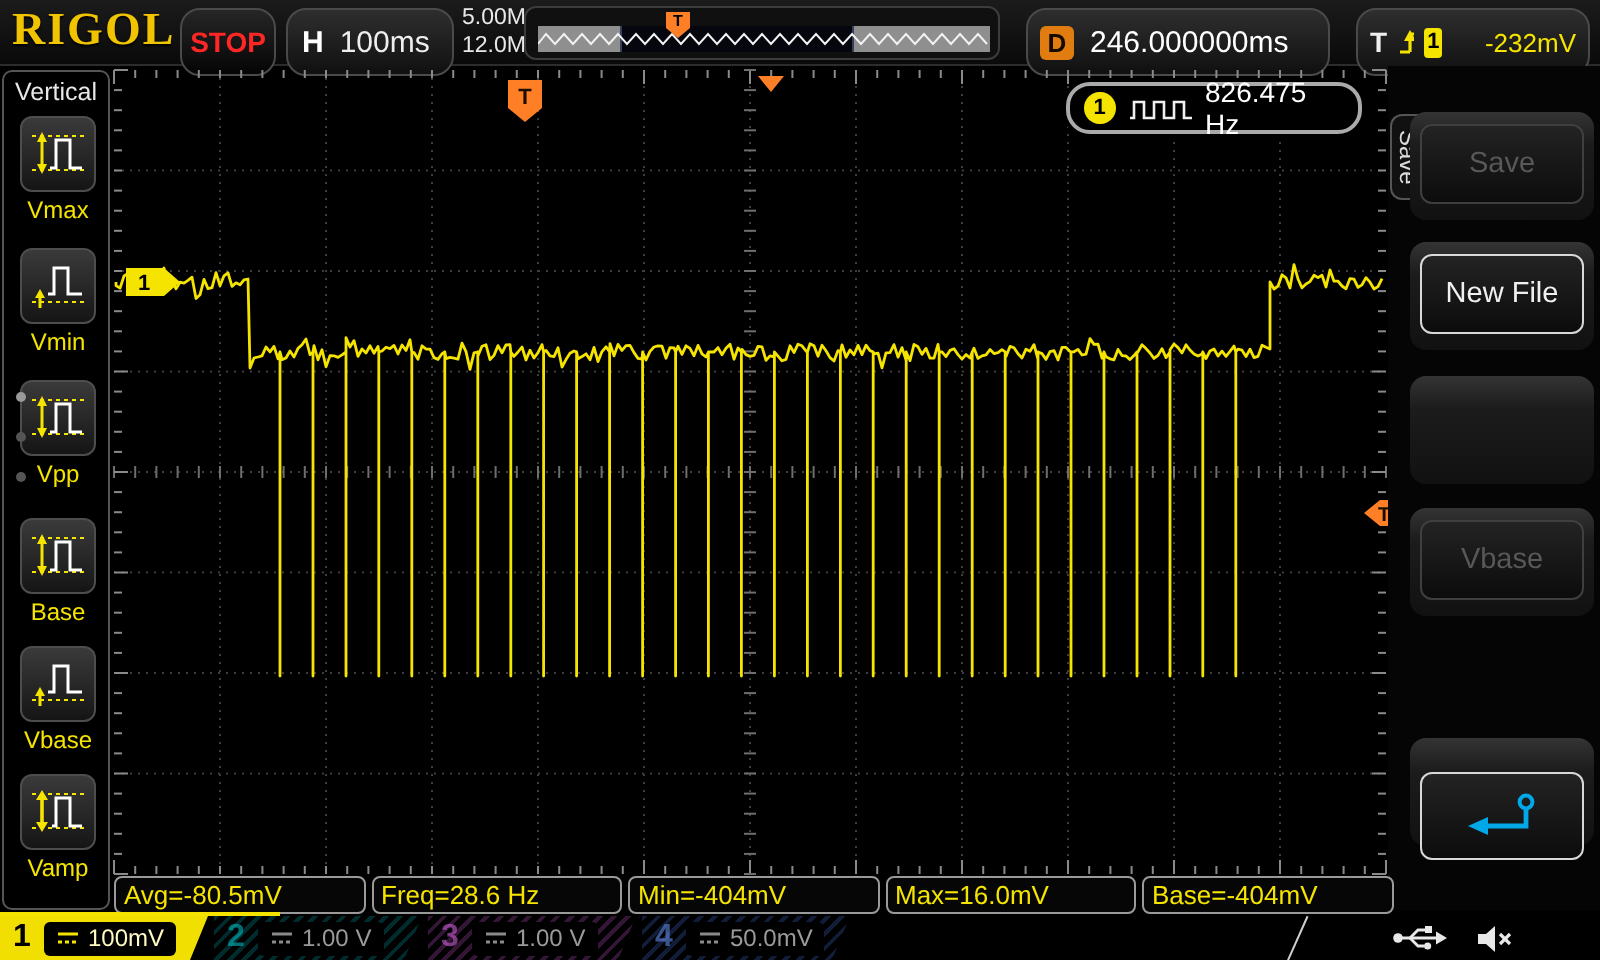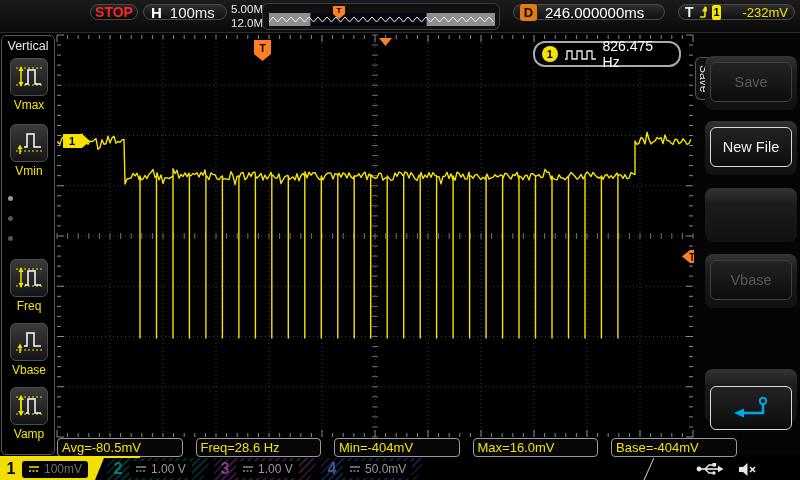--- a/index.html
+++ b/index.html
@@ -3,21 +3,21 @@
 <meta charset="utf-8">
 <style>
   html,body{margin:0;padding:0;background:#000;}
   *{box-sizing:border-box;}
   .screen{position:relative;width:800px;height:480px;background:#000;overflow:hidden;
     font-family:"Liberation Sans","DejaVu Sans",sans-serif;}
   
   .topbar{position:absolute;left:0;top:0;width:800px;height:33px;background:linear-gradient(#1b1b1b,#0a0a0a);border-bottom:1px solid #2c2c2c;}
   .brand{position:absolute;left:6px;top:2px;font-family:"Liberation Serif","DejaVu Serif",serif;
     font-weight:bold;font-size:23px;color:#f0c400;letter-spacing:1px;text-shadow:0 1px 1px #000;}
-  .hbox{position:absolute;top:4px;height:16px;background:linear-gradient(#2e2e2e,#101010);
+  .hbox{position:absolute;top:4px;height:34px;background:linear-gradient(#2e2e2e,#101010);
     border:1px solid #4a4a4a;border-radius:10px;display:flex;align-items:center;color:#eee;}
   .stopbtn{left:90px;width:48px;justify-content:center;font-weight:bold;font-size:14px;color:#ff2626;background:linear-gradient(#262626,#050505);}
   .htime{left:143px;width:84px;padding:0 7px;gap:8px;font-size:15px;}
   .hletter{font-weight:bold;font-size:15px;color:#fff;}
   .srate{position:absolute;left:231px;top:2px;font-size:11.5px;line-height:14px;color:#e8e8e8;}
   .strip{position:absolute;left:262px;top:3px;width:238px;height:27px;background:#101010;border:1px solid #3c3c3c;border-radius:6px;}
   .strip-bar{position:absolute;left:6px;top:9px;width:226px;height:13px;background:#8f8f8f;overflow:hidden;}
   .strip-win{position:absolute;left:41px;top:0;width:117px;height:13px;background:#06060e;border-left:1px solid #35405a;border-right:1px solid #35405a;}
   .strip svg{position:absolute;left:6px;top:9px;}
   .penta{position:absolute;background:#ff7f27;color:#000;font-weight:bold;text-align:center;
@@ -51,46 +51,47 @@
   .freq-val{color:#fff;font-size:14px;}
   
   .rightmenu{position:absolute;left:694px;top:33px;width:106px;height:422px;background:#050505;}
   .save-tab{position:absolute;left:1px;top:24px;writing-mode:vertical-rl;color:#ddd;font-size:12px;
     border:1px solid #555;border-right:none;border-radius:6px 0 0 6px;padding:7px 1px;background:#111;}
   .slot{position:absolute;left:11px;width:92px;height:54px;background:linear-gradient(#343434,#1c1c1c 30%,#111);border-radius:8px;}
   .rbtn{position:absolute;left:16px;width:82px;height:40px;border-radius:6px;background:linear-gradient(#232323,#0c0c0c);
     border:1px solid #d8d8d8;color:#f0f0f0;font-size:14.5px;display:flex;align-items:center;justify-content:center;}
   .rbtn.disabled{border-color:#3f3f3f;color:#585858;}
   
-  .measbar{position:absolute;left:57px;top:438px;display:flex;gap:13px;}
+  .measbar{position:absolute;left:57px;top:438px;display:flex;gap:3px;}
   .mcell{width:125.5px;height:19px;background:#060606;border:1px solid #9a9a9a;border-radius:4px;
     color:#f5e400;font-size:13px;line-height:17px;padding-left:4px;white-space:nowrap;overflow:hidden;}
   .chanbar{position:absolute;left:0;top:458px;width:800px;height:22px;background:#000;}
   .ch1line{position:absolute;left:0;top:-2px;width:140px;height:2px;background:#f5e400;}
   .chseg{position:absolute;top:0;width:104px;height:22px;display:flex;align-items:center;
     clip-path:polygon(0 0,100% 0,calc(100% - 9px) 100%,0 100%);}
   .chnum{font-weight:bold;font-size:16px;width:22px;text-align:center;}
   .chbox{height:17px;border-radius:3px;background:#000;display:flex;align-items:center;gap:4px;padding:0 6px;font-size:12px;}
   .ch-active{background:#f0df00;}
   .ch-active .chnum{color:#000;}
-  .ch-active .chbox{color:#737373;}
+  .ch-active .chbox{color:#fef9c3;}
   .hatch2{background:repeating-linear-gradient(135deg,rgba(0,200,210,.22) 0 2px,rgba(0,0,0,0) 2px 5px);}
   .hatch3{background:repeating-linear-gradient(135deg,rgba(205,85,215,.25) 0 2px,rgba(0,0,0,0) 2px 5px);}
   .hatch4{background:repeating-linear-gradient(135deg,rgba(70,115,225,.25) 0 2px,rgba(0,0,0,0) 2px 5px);}
   .dim2{color:rgba(0,200,210,.55);} .dim3{color:rgba(205,95,215,.6);} .dim4{color:rgba(100,140,235,.6);}
   .dimtxt{color:#9a9a9a;}
   .diag{position:absolute;left:648px;top:-1px;width:1px;height:26px;background:#cfcfcf;transform:rotate(24deg);}
   .boticons{position:absolute;left:696px;top:3px;display:flex;gap:14px;align-items:center;}
 </style>
 </head>
 <body>
 
 <div class="screen">
 
   <div class="topbar">
+    <div class="brand">RIGOL</div>
     <div class="hbox stopbtn">STOP</div>
     <div class="hbox htime">
       <span class="hletter">H</span>
       <span>100ms</span>
     </div>
     <div class="srate">
       <div>5.00MSa/s</div>
       <div>12.0M pts</div>
     </div>
     <div class="strip">
@@ -492,33 +493,46 @@
         <svg width="30" height="26">
             <line x1="2" y1="21" x2="28" y2="21" stroke="#f5e400" stroke-dasharray="2,2"></line>
             <line x1="6" y1="24" x2="6" y2="17" stroke="#f5e400" stroke-width="1.5"></line>
             <polygon points="6,14.5 3.5,19 8.5,19" fill="#f5e400"></polygon>
             <path d="M10,17 h3 V4 h7 V17 h7" fill="none" stroke="#fff" stroke-width="1.5"></path>
           </svg>
       </div>
       <div class="vlabel">Vmin</div>
     </div>
 
+    <div class="vitem" style="top:154px">
+      <div class="vbtn">
+        <svg width="30" height="26">
+            <line x1="2" y1="4" x2="28" y2="4" stroke="#f5e400" stroke-dasharray="2,2"></line>
+            <line x1="2" y1="21" x2="28" y2="21" stroke="#f5e400" stroke-dasharray="2,2"></line>
+            <line x1="7" y1="6" x2="7" y2="19" stroke="#f5e400" stroke-width="1.5"></line>
+            <polygon points="7,2 4.5,7 9.5,7" fill="#f5e400"></polygon>
+            <polygon points="7,23 4.5,18 9.5,18" fill="#f5e400"></polygon>
+            <path d="M11,20 h3 V6 h7 V20 h6" fill="none" stroke="#fff" stroke-width="1.5"></path>
+          </svg>
+      </div>
+      <div class="vlabel">Vpp</div>
+    </div>
 
     <div class="vitem" style="top:223px">
       <div class="vbtn">
         <svg width="30" height="26">
             <line x1="2" y1="4" x2="28" y2="4" stroke="#f5e400" stroke-dasharray="2,2"></line>
             <line x1="2" y1="21" x2="28" y2="21" stroke="#f5e400" stroke-dasharray="2,2"></line>
             <line x1="7" y1="6" x2="7" y2="19" stroke="#f5e400" stroke-width="1.5"></line>
             <polygon points="7,2 4.5,7 9.5,7" fill="#f5e400"></polygon>
             <polygon points="7,23 4.5,18 9.5,18" fill="#f5e400"></polygon>
             <path d="M11,20 h3 V6 h7 V20 h6" fill="none" stroke="#fff" stroke-width="1.5"></path>
           </svg>
       </div>
-      <div class="vlabel">Freq</div>
+      <div class="vlabel">Base</div>
     </div>
 
     <div class="vitem" style="top:287px">
       <div class="vbtn">
         <svg width="30" height="26">
             <line x1="2" y1="21" x2="28" y2="21" stroke="#f5e400" stroke-dasharray="2,2"></line>
             <line x1="6" y1="24" x2="6" y2="17" stroke="#f5e400" stroke-width="1.5"></line>
             <polygon points="6,14.5 3.5,19 8.5,19" fill="#f5e400"></polygon>
             <path d="M10,17 h3 V4 h7 V17 h7" fill="none" stroke="#fff" stroke-width="1.5"></path>
           </svg>

